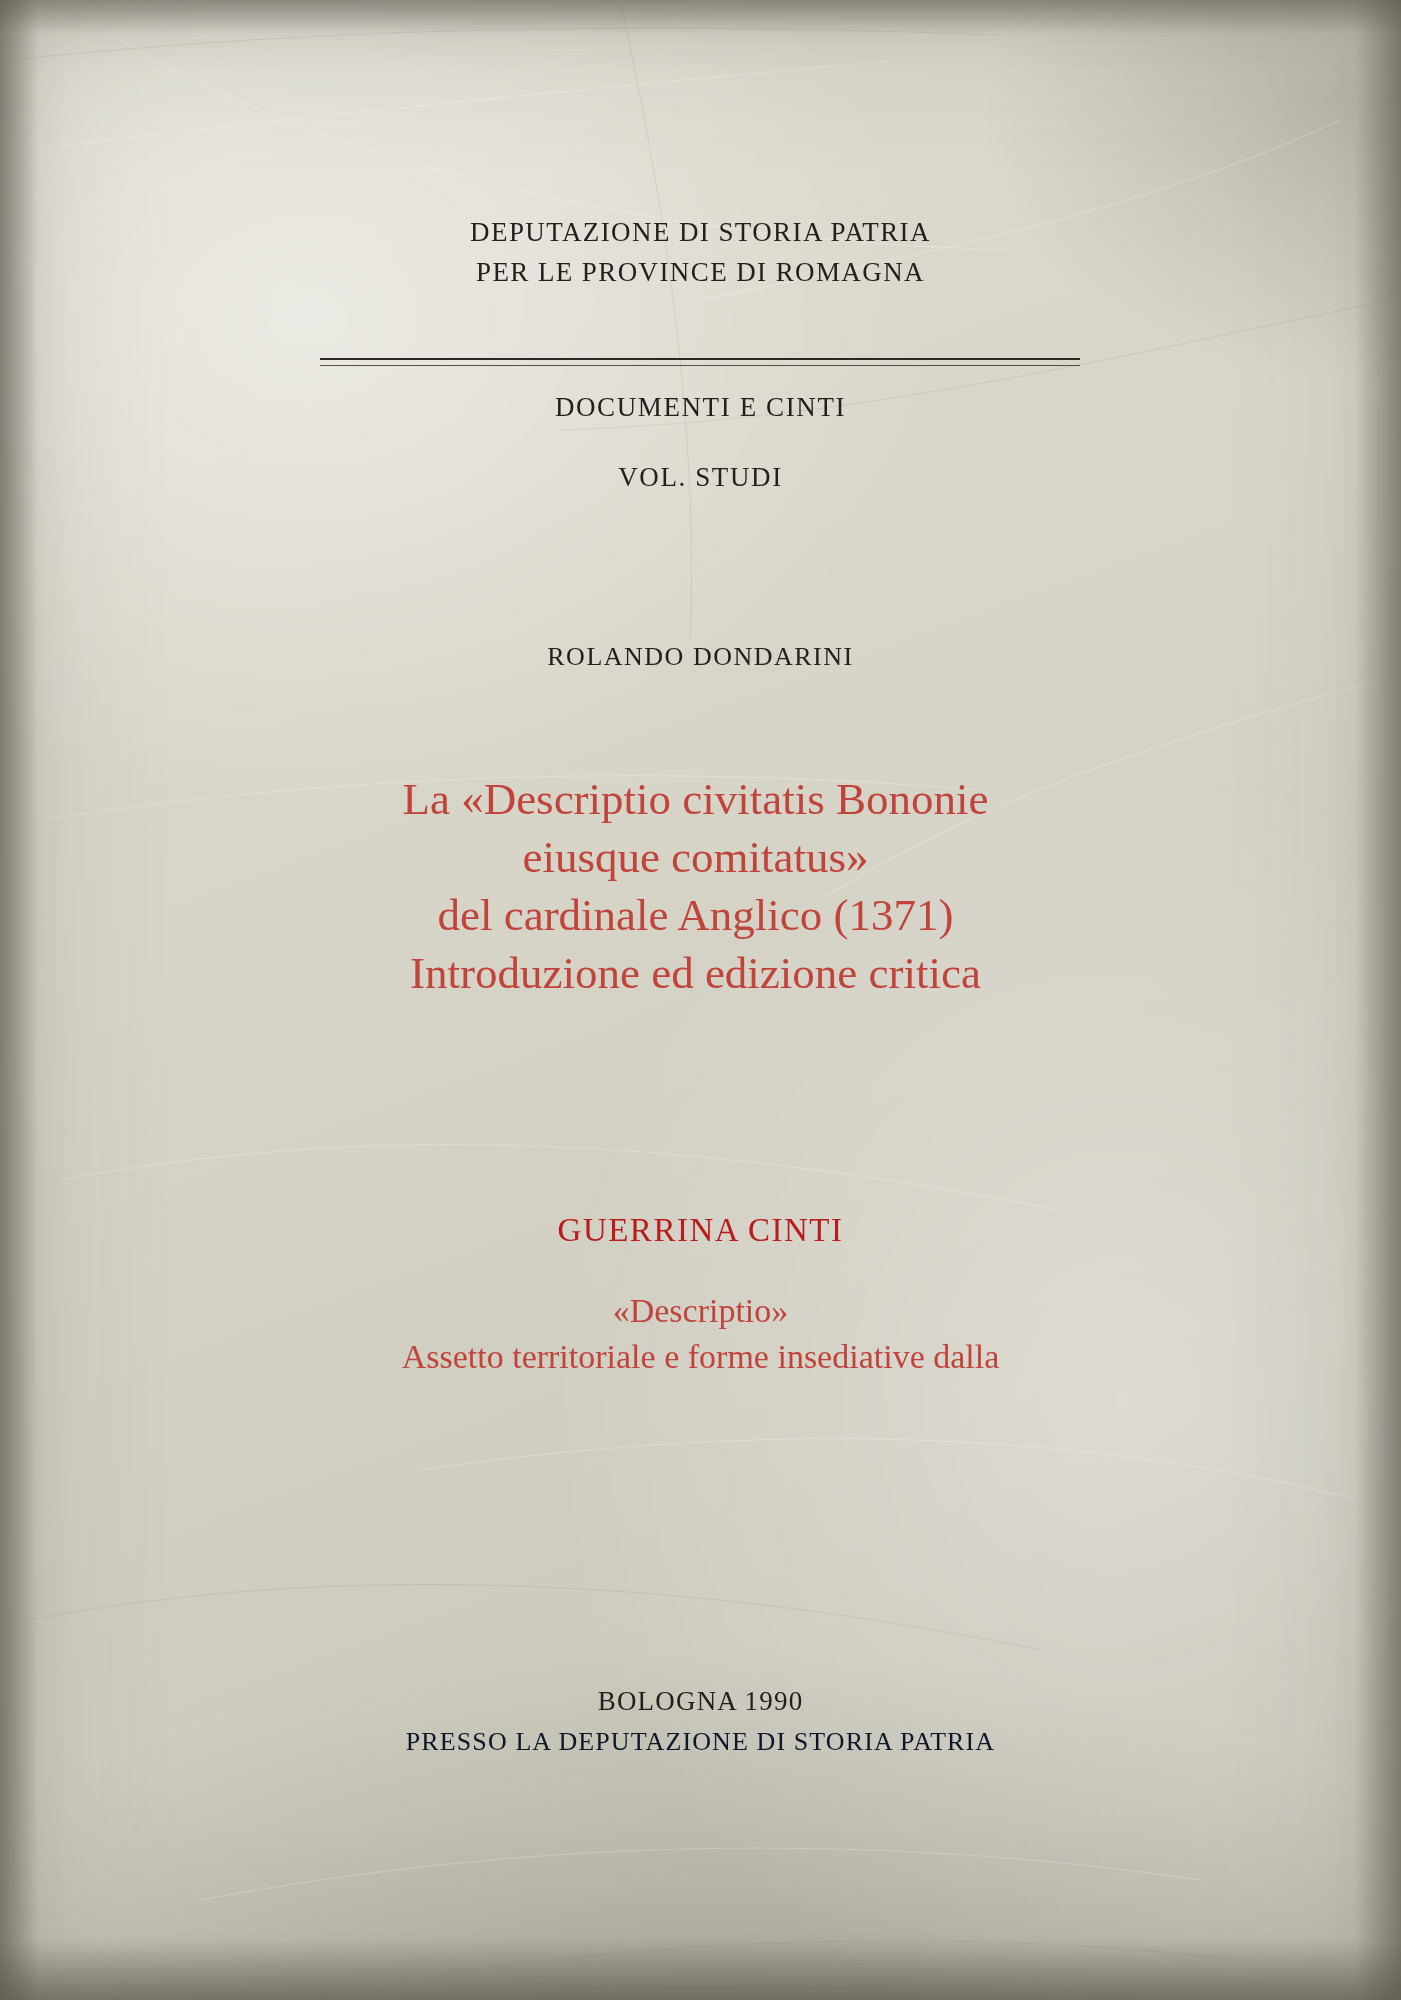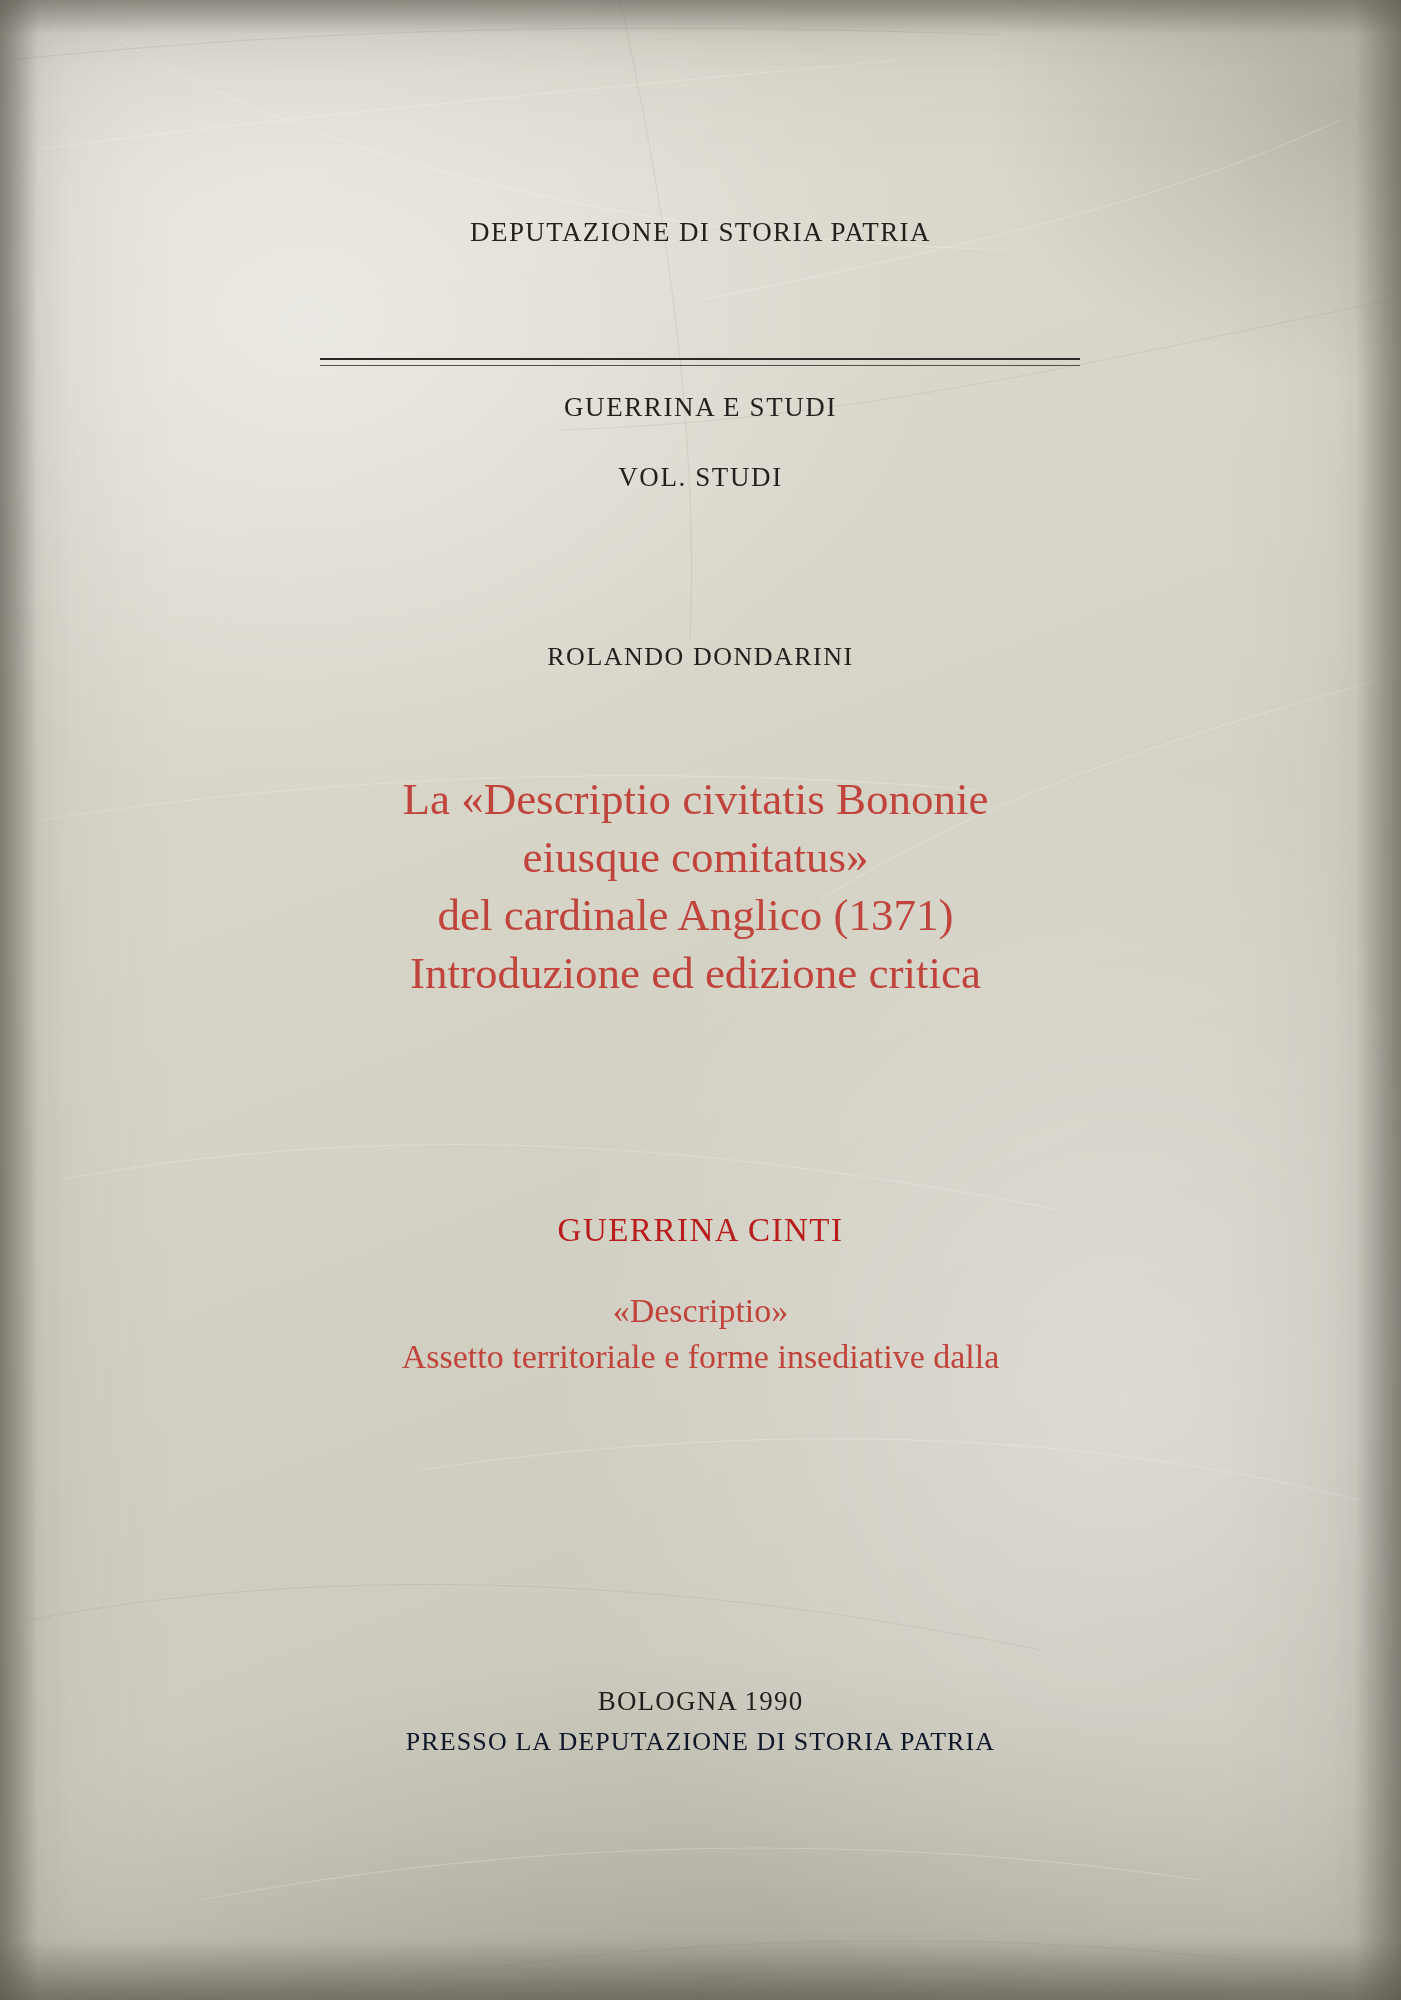--- a/index.html
+++ b/index.html
@@ -197,26 +197,27 @@
       <path d="M30,1620 C340,1560 700,1580 1040,1650"></path>
       <path d="M620,0 C660,180 700,420 690,640"></path>
       <path d="M1240,1960 C980,1930 700,1935 440,1975"></path>
     </g>
   </svg>
 
   <div class="content">
 
     <div class="publisher">
       <span class="ln">DEPUTAZIONE DI STORIA PATRIA</span>
+      <span class="ln">PER LE PROVINCE DI ROMAGNA</span>
     </div>
 
     <div class="rule"></div>
     <div class="rule-thin"></div>
 
-    <div class="series">GUERRINA E STUDI</div>
+    <div class="series">DOCUMENTI E CINTI</div>
     <div class="volume">VOL. STUDI</div>
 
     <div class="author-1">ROLANDO DONDARINI</div>
 
     <div class="title-1">
       <span class="ln">La «Descriptio civitatis Bononie</span>
       <span class="ln">eiusque comitatus»</span>
       <span class="ln">del cardinale Anglico (1371)</span>
       <span class="ln">Introduzione ed edizione critica</span>
     </div>

